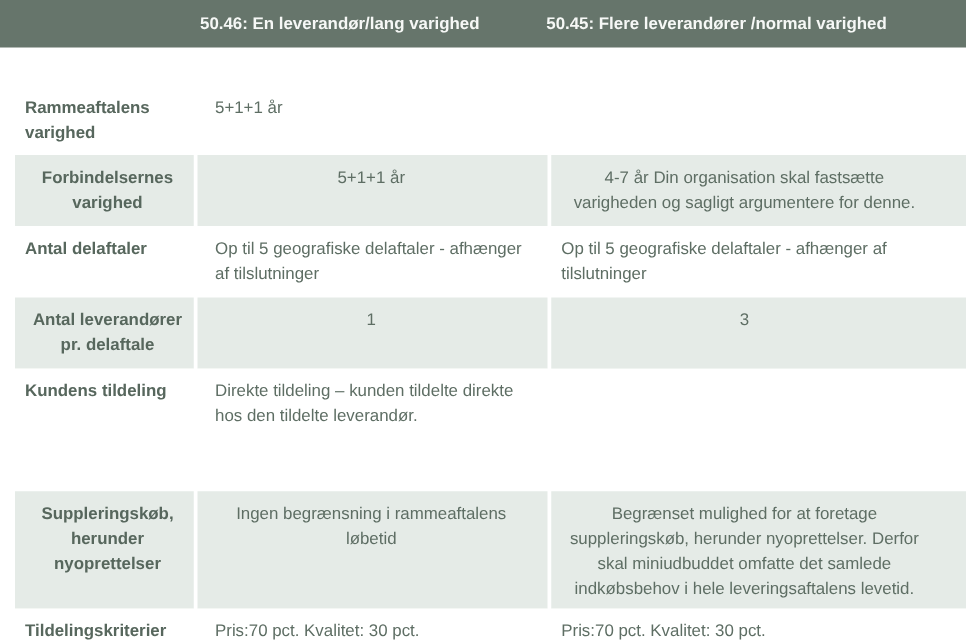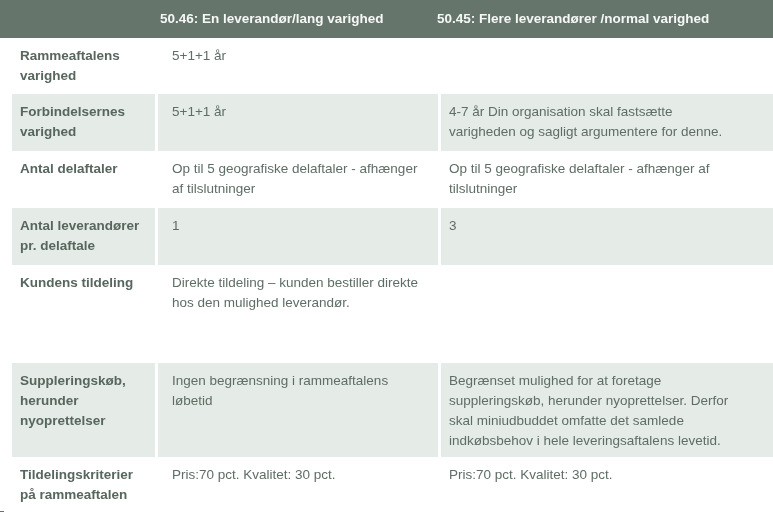--- a/index.html
+++ b/index.html
@@ -8,37 +8,37 @@
     --label-color:#57675d;
     --text-color:#5e6e64;
     --header-text:#f6f8f6;
   }
   *{margin:0;padding:0;box-sizing:border-box;}
   html,body{background:#fff;}
   body{
     font-family:"Liberation Sans","DejaVu Sans",sans-serif;
     width:773px;height:512px;overflow:hidden;
   }
-  .comparison-table{width:773px;height:512px;display:flex;flex-direction:column;background:#fff;}
+  .comparison-table{width:773px;height:512px;display:flex;flex-direction:column;background:#fff;gap:30px;}
   .header-row{
     display:grid;grid-template-columns:143px 280px 1fr;column-gap:3px;
     background:var(--header-bg);
     height:38px;align-items:center;flex:0 0 auto;
   }
   .header-cell{
     color:var(--header-text);font-weight:bold;font-size:13.5px;line-height:16px;
   }
   .header-cell.c2{padding-left:14px;}
   .header-cell.c3{padding-left:8px;padding-right:10px;}
   .body-rows{flex:1 1 auto;display:flex;flex-direction:column;}
   .t-row{
     display:grid;grid-template-columns:143px 280px 1fr;column-gap:3px;
     background:#fff;flex:0 0 auto;padding-left:12px;
   }
-  .t-row.shaded .cell{background:var(--shaded-bg);}
+  .t-row.shaded .cell{background:var(--shaded-bg);text-align:center;}
   .t-row:nth-child(1){min-height:56px;}
   .t-row:nth-child(2){min-height:57px;}
   .t-row:nth-child(3){min-height:57px;}
   .t-row:nth-child(4){min-height:57px;}
   .t-row:nth-child(5){min-height:98px;}
   .t-row:nth-child(6){min-height:88px;}
   .t-row:nth-child(7){min-height:53px;}
   .cell{
     font-size:13.5px;line-height:20px;color:var(--text-color);
     padding-top:8px;padding-bottom:6px;background:#fff;
@@ -86,21 +86,21 @@
     </div>
 
     <div class="t-row shaded">
       <div class="cell label">Antal leverandører pr. delaftale</div>
       <div class="cell c2">1</div>
       <div class="cell c3">3</div>
     </div>
 
     <div class="t-row">
       <div class="cell label">Kundens tildeling</div>
-      <div class="cell c2">Direkte tildeling – kunden bestiller direkte hos den mulighed leverandør.</div>
+      <div class="cell c2">Direkte tildeling – kunden tildelte direkte hos den tildelte leverandør.</div>
     </div>
 
     <div class="t-row shaded">
       <div class="cell label">Suppleringskøb, herunder nyoprettelser</div>
       <div class="cell c2">Ingen begrænsning i rammeaftalens løbetid</div>
       <div class="cell c3">Begrænset mulighed for at foretage suppleringskøb, herunder nyoprettelser. Derfor skal miniudbuddet omfatte det samlede indkøbsbehov i hele leveringsaftalens levetid.</div>
     </div>
 
     <div class="t-row">
       <div class="cell label">Tildelingskriterier på rammeaftalen</div>

